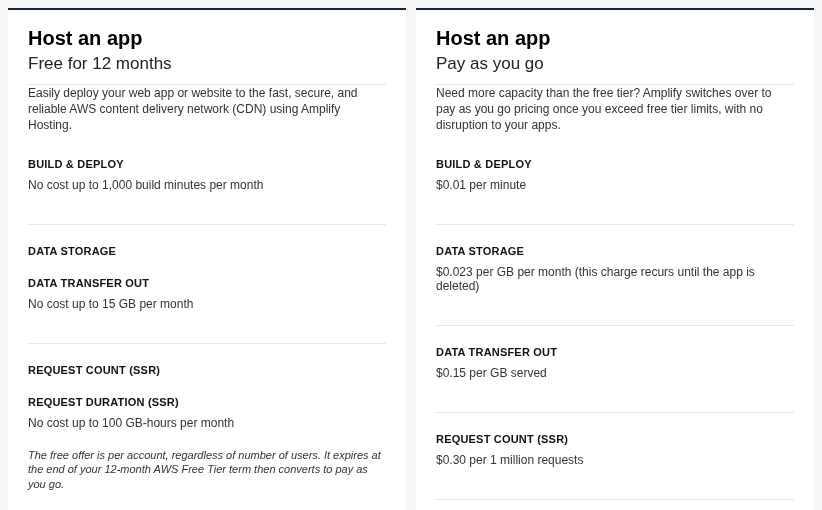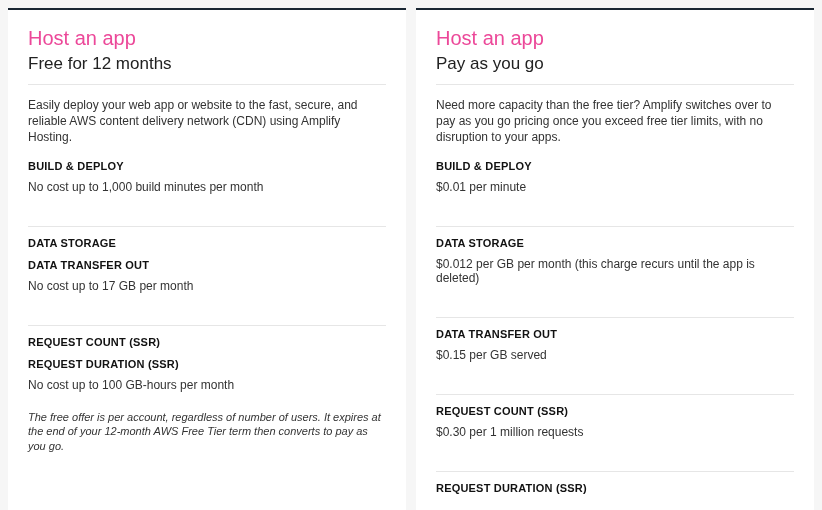--- a/index.html
+++ b/index.html
@@ -14,40 +14,41 @@
     .card {
       background: #ffffff;
       border-top: 2px solid #1a2733;
       flex: 1;
       padding: 16px 20px 14px 20px;
       display: flex;
       flex-direction: column;
     }
     .card-title {
       font-size: 20px;
-      font-weight: 400;
-      color: #ec4899;
+      font-weight: 700;
+      color: #000000;
       line-height: 1.2;
     }
     .card-subtitle {
       font-size: 17px;
       font-weight: 400;
       color: #222;
       margin-top: 4px;
       padding-bottom: 10px;
       border-bottom: 1px solid #e6e6e6;
     }
     .card-desc {
       font-size: 12px;
       color: #333;
-      margin-top: 12px;
+      margin-top: 0;
       margin-bottom: 14px;
       line-height: 1.35;
     }
     .section {
+      margin-top: 10px;
       margin-bottom: 10px;
     }
     .section-label {
       font-size: 11px;
       font-weight: 700;
       color: #111;
       letter-spacing: 0.2px;
       text-transform: uppercase;
     }
     .section-value {
@@ -77,21 +78,21 @@
 
   <div class="section">
     <div class="section-label">BUILD &amp; DEPLOY</div>
     <div class="section-value">No cost up to 1,000 build minutes per month</div>
   </div>
   <div class="section">
     <div class="section-label">DATA STORAGE</div>
   </div>
   <div class="section">
     <div class="section-label">DATA TRANSFER OUT</div>
-    <div class="section-value">No cost up to 17 GB per month</div>
+    <div class="section-value">No cost up to 15 GB per month</div>
   </div>
   <div class="section">
     <div class="section-label">REQUEST COUNT (SSR)</div>
   </div>
   <div class="section">
     <div class="section-label">REQUEST DURATION (SSR)</div>
     <div class="section-value no-border">No cost up to 100 GB-hours per month</div>
   </div>
 
   <div class="footnote">The free offer is per account, regardless of number of users. It expires at the end of your 12-month AWS Free Tier term then converts to pay as you go.</div>
@@ -101,21 +102,21 @@
   <div class="card-title">Host an app</div>
   <div class="card-subtitle">Pay as you go</div>
   <div class="card-desc">Need more capacity than the free tier? Amplify switches over to pay as you go pricing once you exceed free tier limits, with no disruption to your apps.</div>
 
   <div class="section">
     <div class="section-label">BUILD &amp; DEPLOY</div>
     <div class="section-value">$0.01 per minute</div>
   </div>
   <div class="section">
     <div class="section-label">DATA STORAGE</div>
-    <div class="section-value">$0.012 per GB per month (this charge recurs until the app is deleted)</div>
+    <div class="section-value">$0.023 per GB per month (this charge recurs until the app is deleted)</div>
   </div>
   <div class="section">
     <div class="section-label">DATA TRANSFER OUT</div>
     <div class="section-value">$0.15 per GB served</div>
   </div>
   <div class="section">
     <div class="section-label">REQUEST COUNT (SSR)</div>
     <div class="section-value">$0.30 per 1 million requests</div>
   </div>
   <div class="section">

